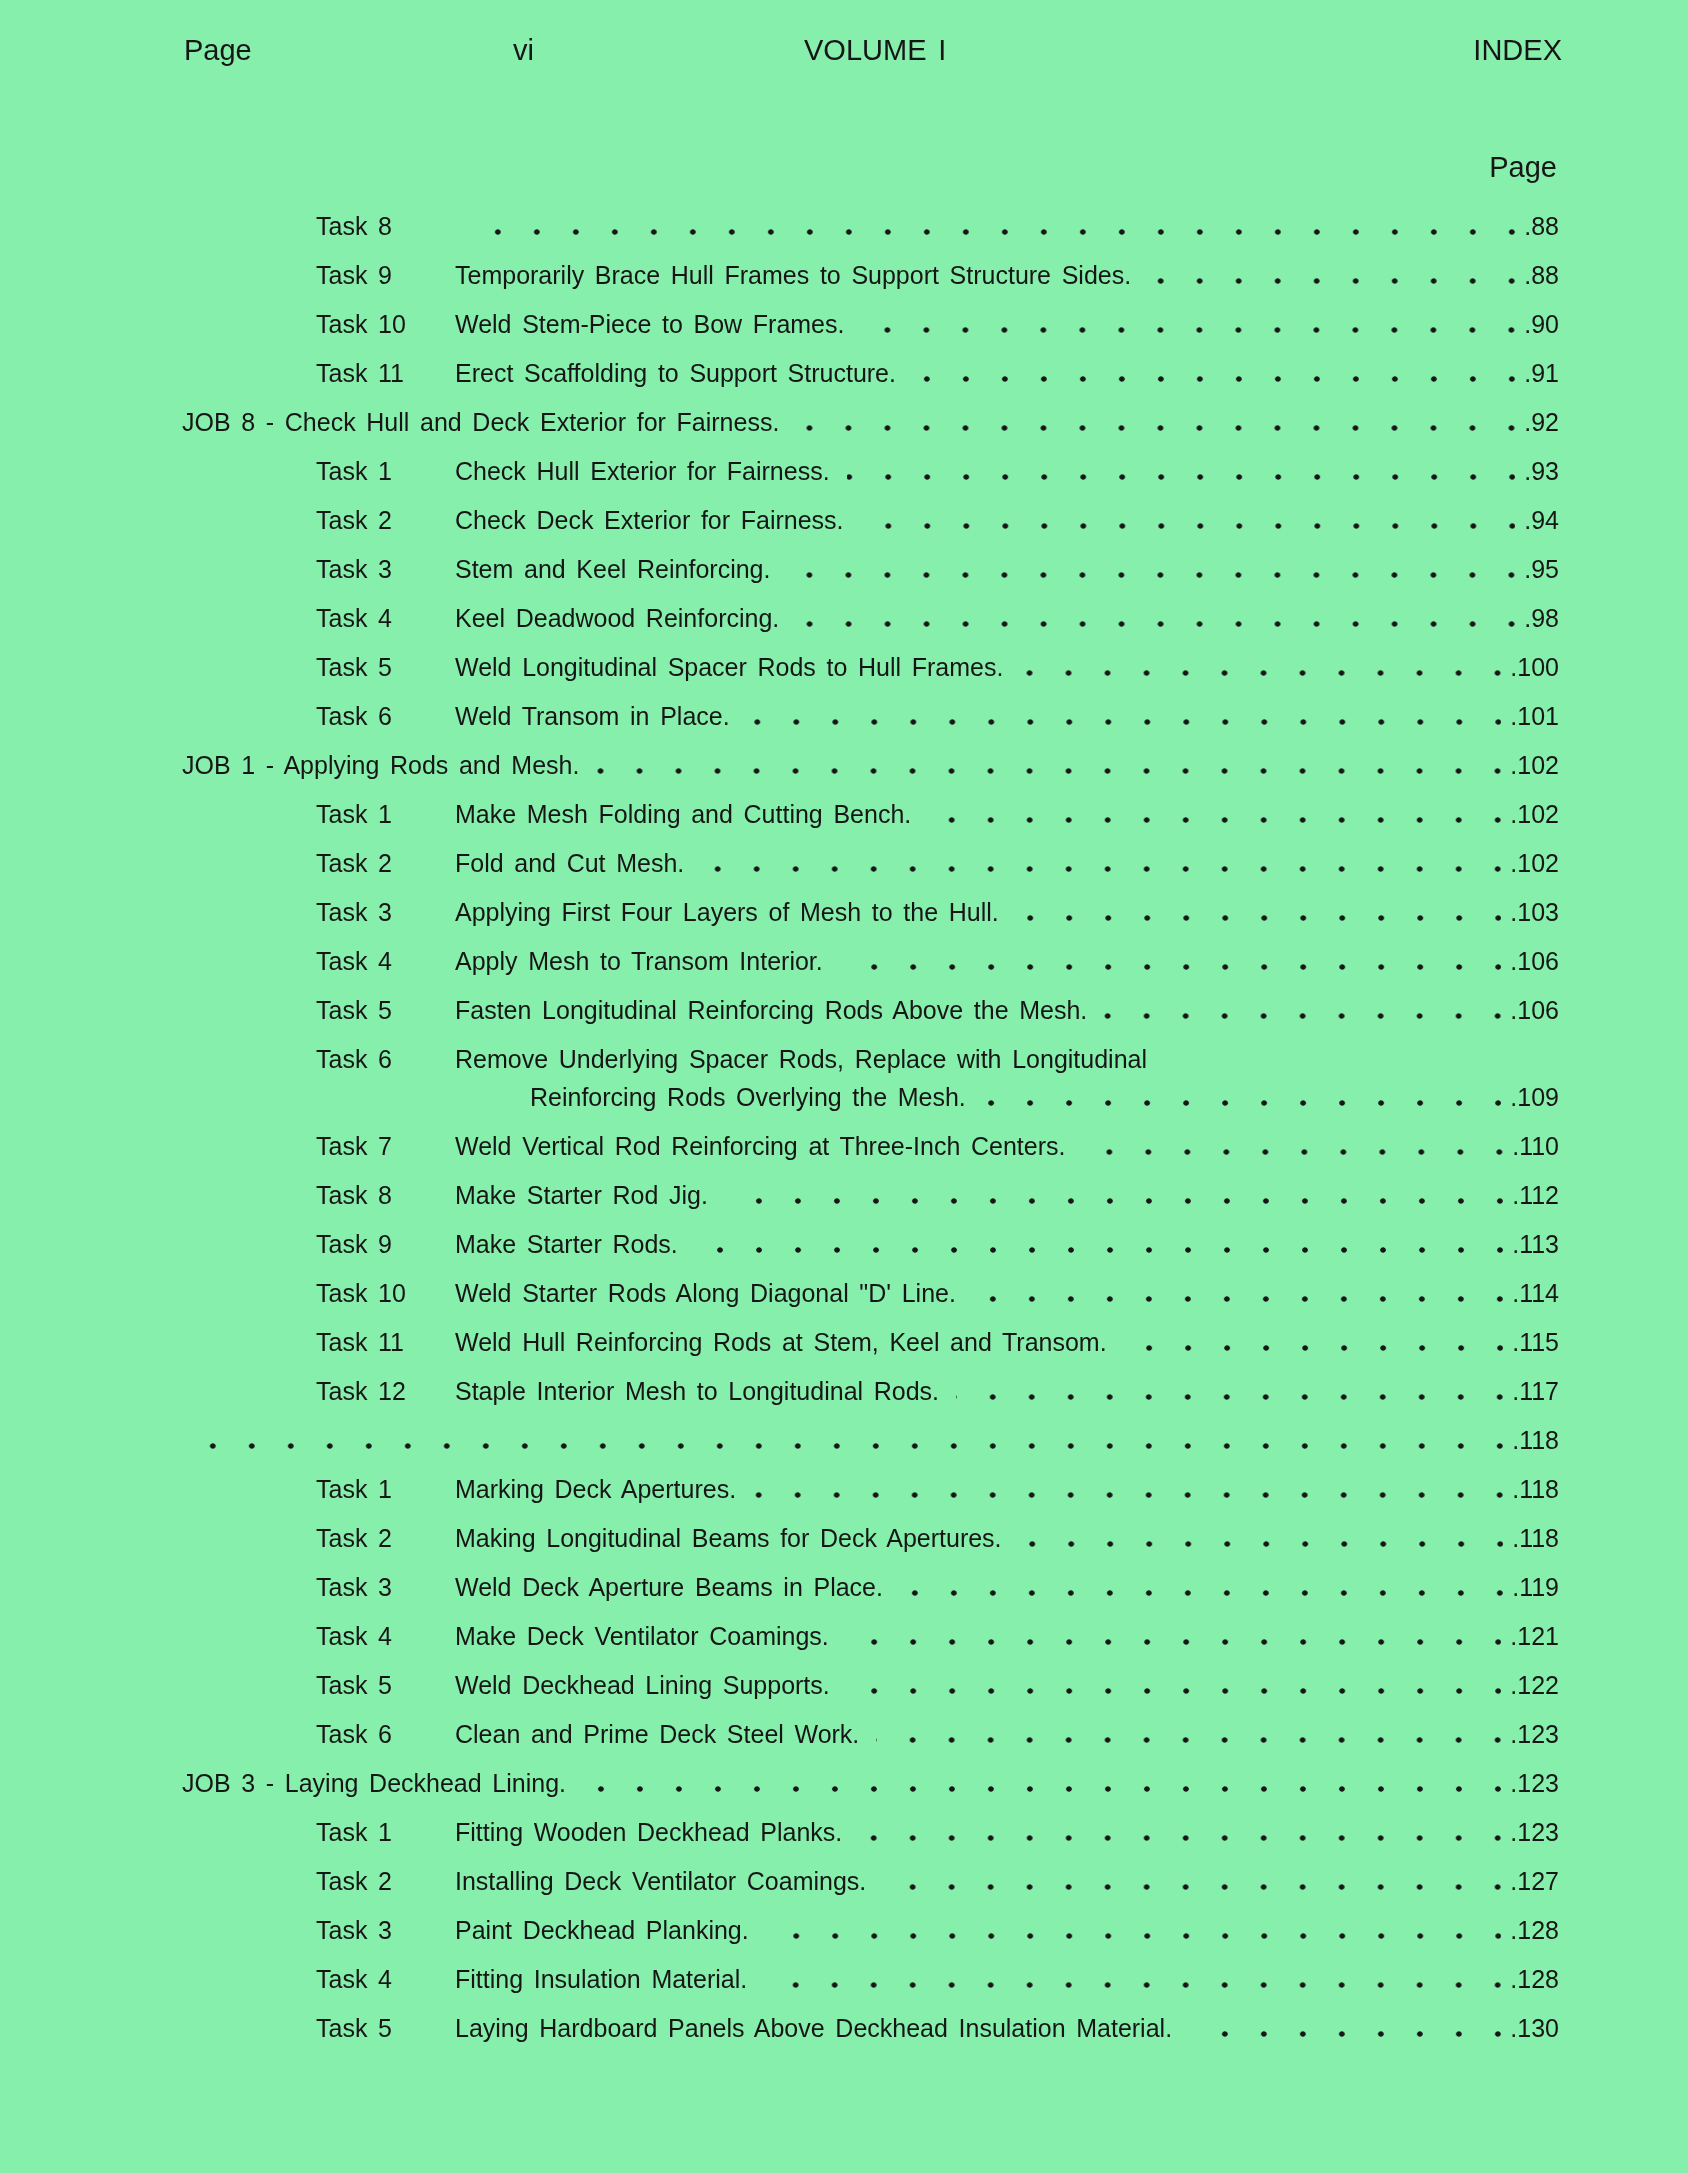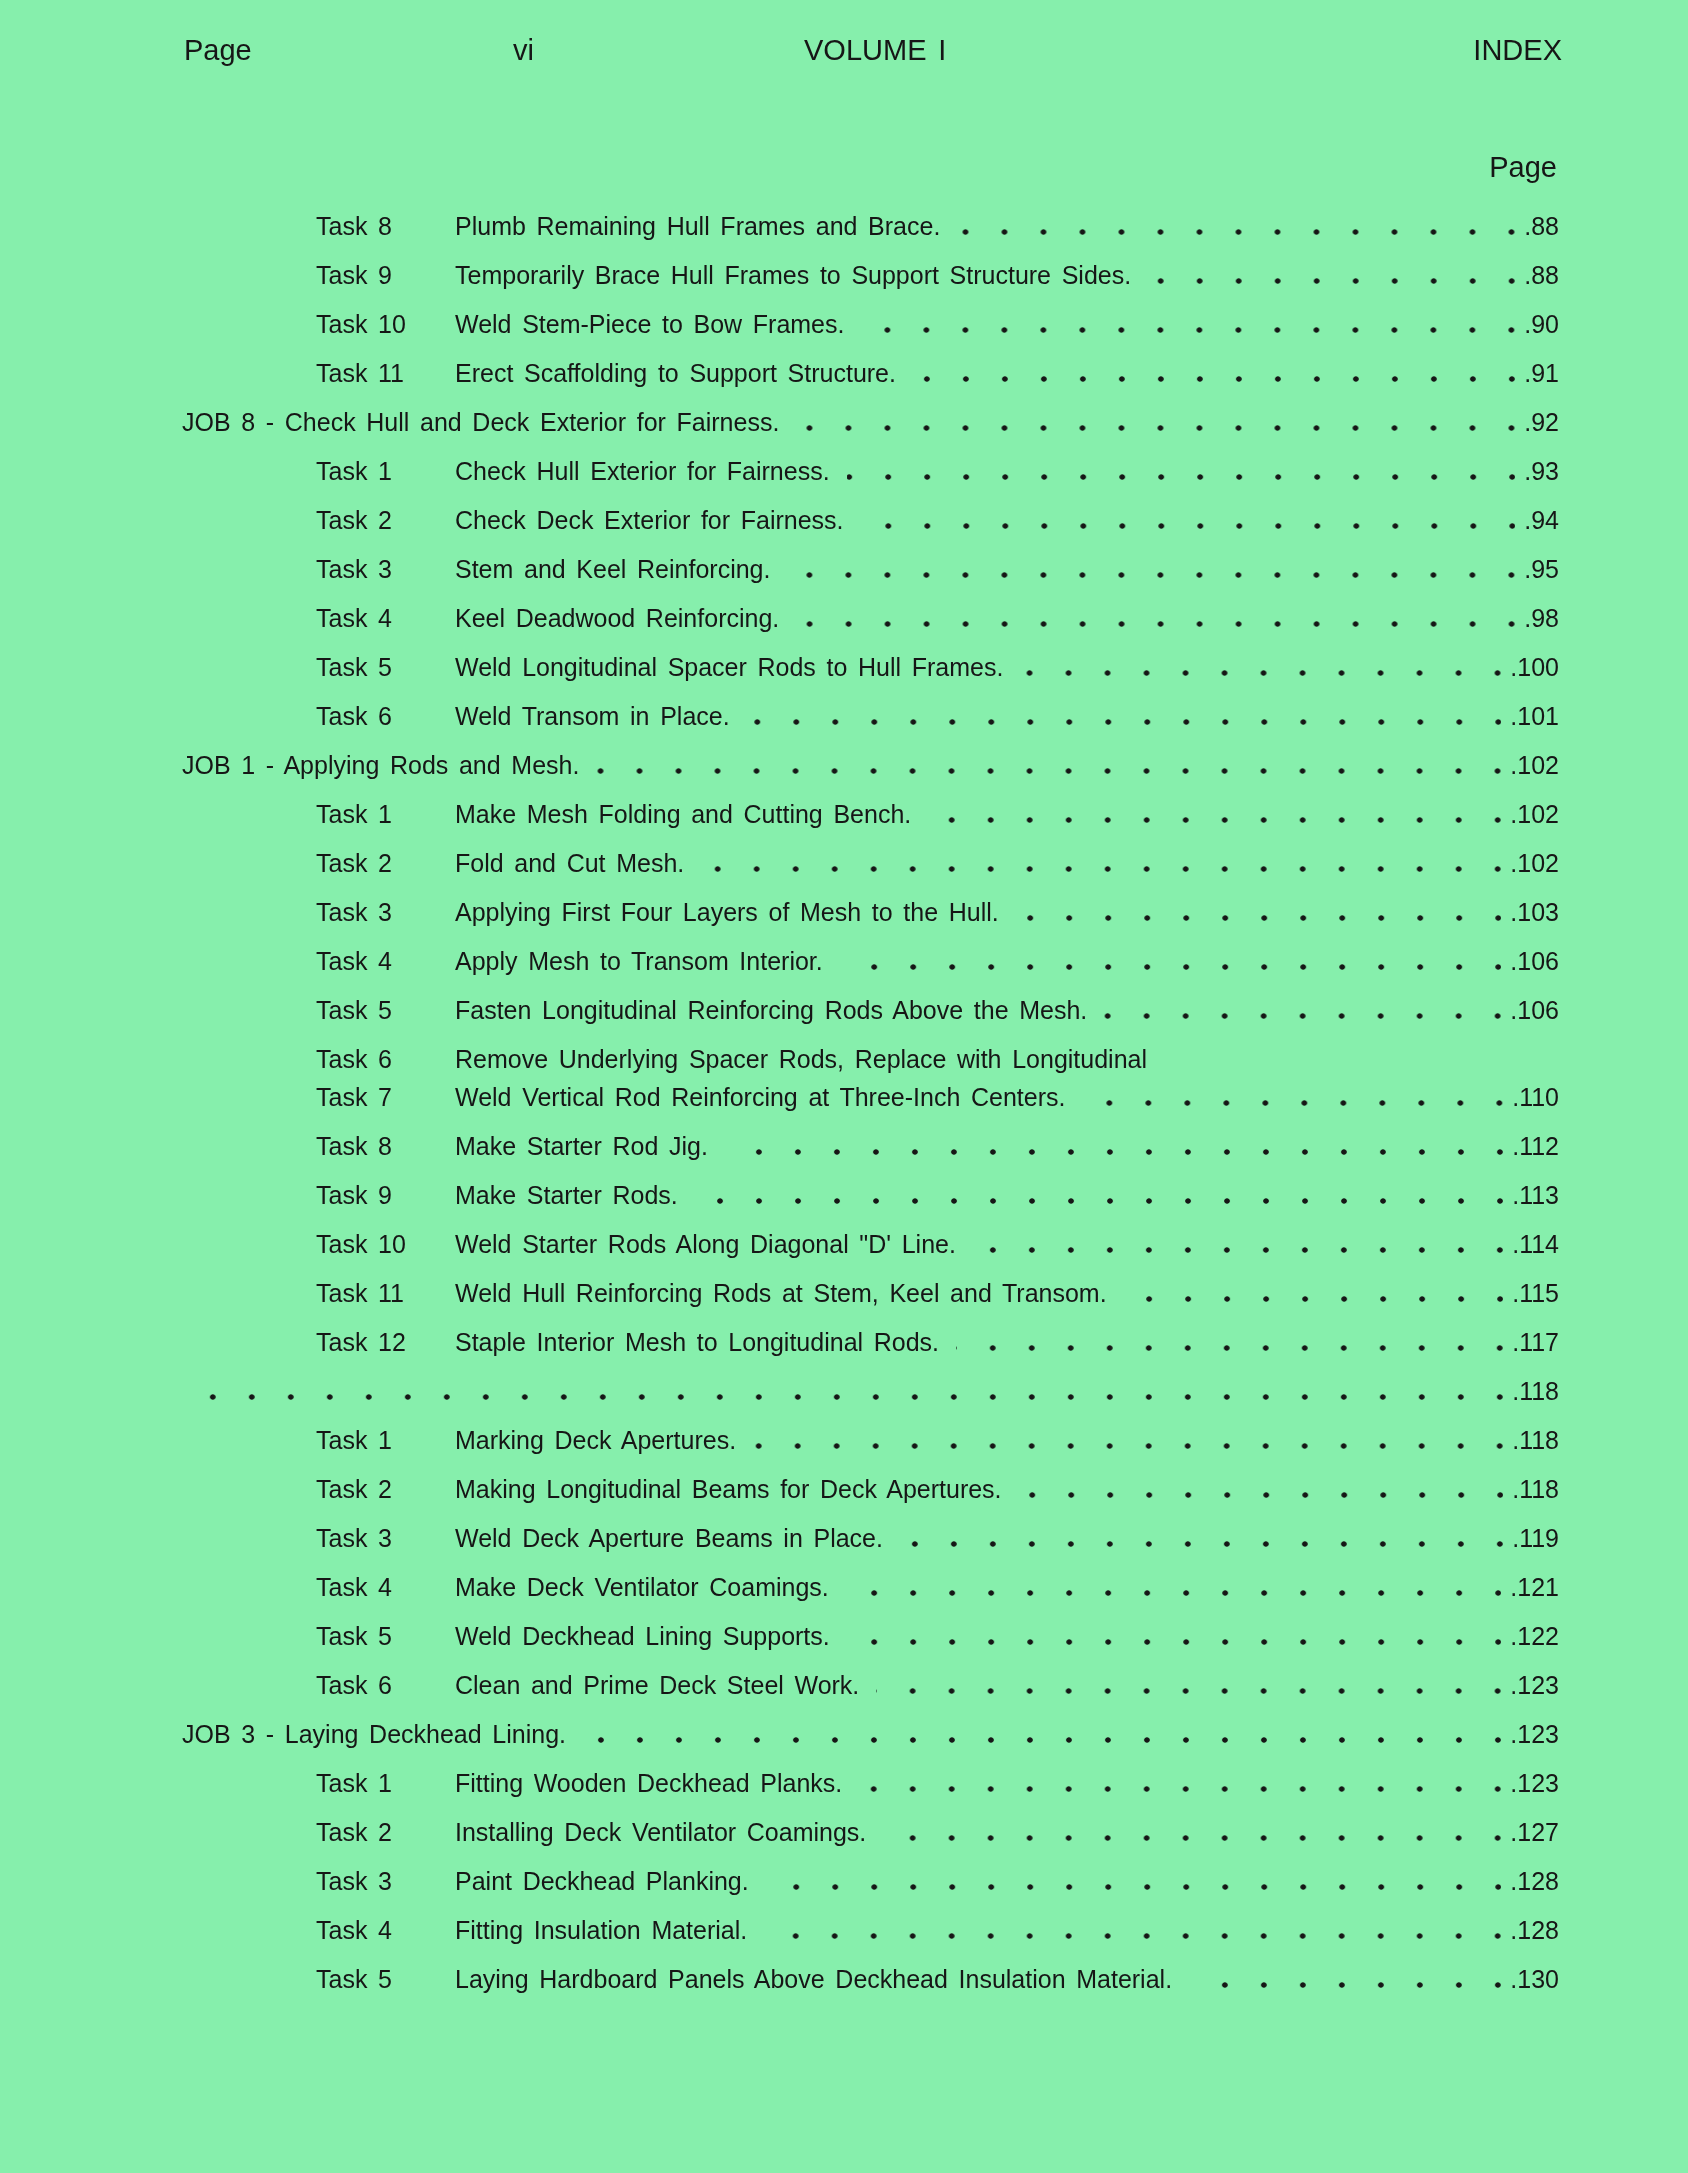--- a/index.html
+++ b/index.html
@@ -76,21 +76,20 @@
   <div class="hdr hdr-page">Page</div>
   <div class="hdr hdr-folio">vi</div>
   <div class="hdr hdr-volume">VOLUME I</div>
   <div class="hdr hdr-index">INDEX</div>
 
   <div class="page-col-label">Page</div>
 
   <div class="toc" id="toc-list">
       <div class="row task">
         <span class="label">Task 8</span>
-        <span class="title">Plumb Remaining Hull Frames and Brace.</span>
         <span class="leader"></span>
         <span class="page-num">.88</span>
       </div>
       <div class="row task">
         <span class="label">Task 9</span>
         <span class="title">Temporarily Brace Hull Frames to Support Structure Sides.</span>
         <span class="leader"></span>
         <span class="page-num">.88</span>
       </div>
       <div class="row task">
@@ -178,20 +177,25 @@
       <div class="row task">
         <span class="label">Task 5</span>
         <span class="title">Fasten Longitudinal Reinforcing Rods Above the Mesh.</span>
         <span class="leader"></span>
         <span class="page-num">.106</span>
       </div>
       <div class="row task no-leader">
         <span class="label">Task 6</span>
         <span class="title">Remove Underlying Spacer Rods, Replace with Longitudinal</span>
       </div>
+      <div class="row cont">
+        <span class="title">Reinforcing Rods Overlying the Mesh.</span>
+        <span class="leader"></span>
+        <span class="page-num">.109</span>
+      </div>
       <div class="row task">
         <span class="label">Task 7</span>
         <span class="title">Weld Vertical Rod Reinforcing at Three-Inch Centers.</span>
         <span class="leader"></span>
         <span class="page-num">.110</span>
       </div>
       <div class="row task">
         <span class="label">Task 8</span>
         <span class="title">Make Starter Rod Jig.</span>
         <span class="leader"></span>

